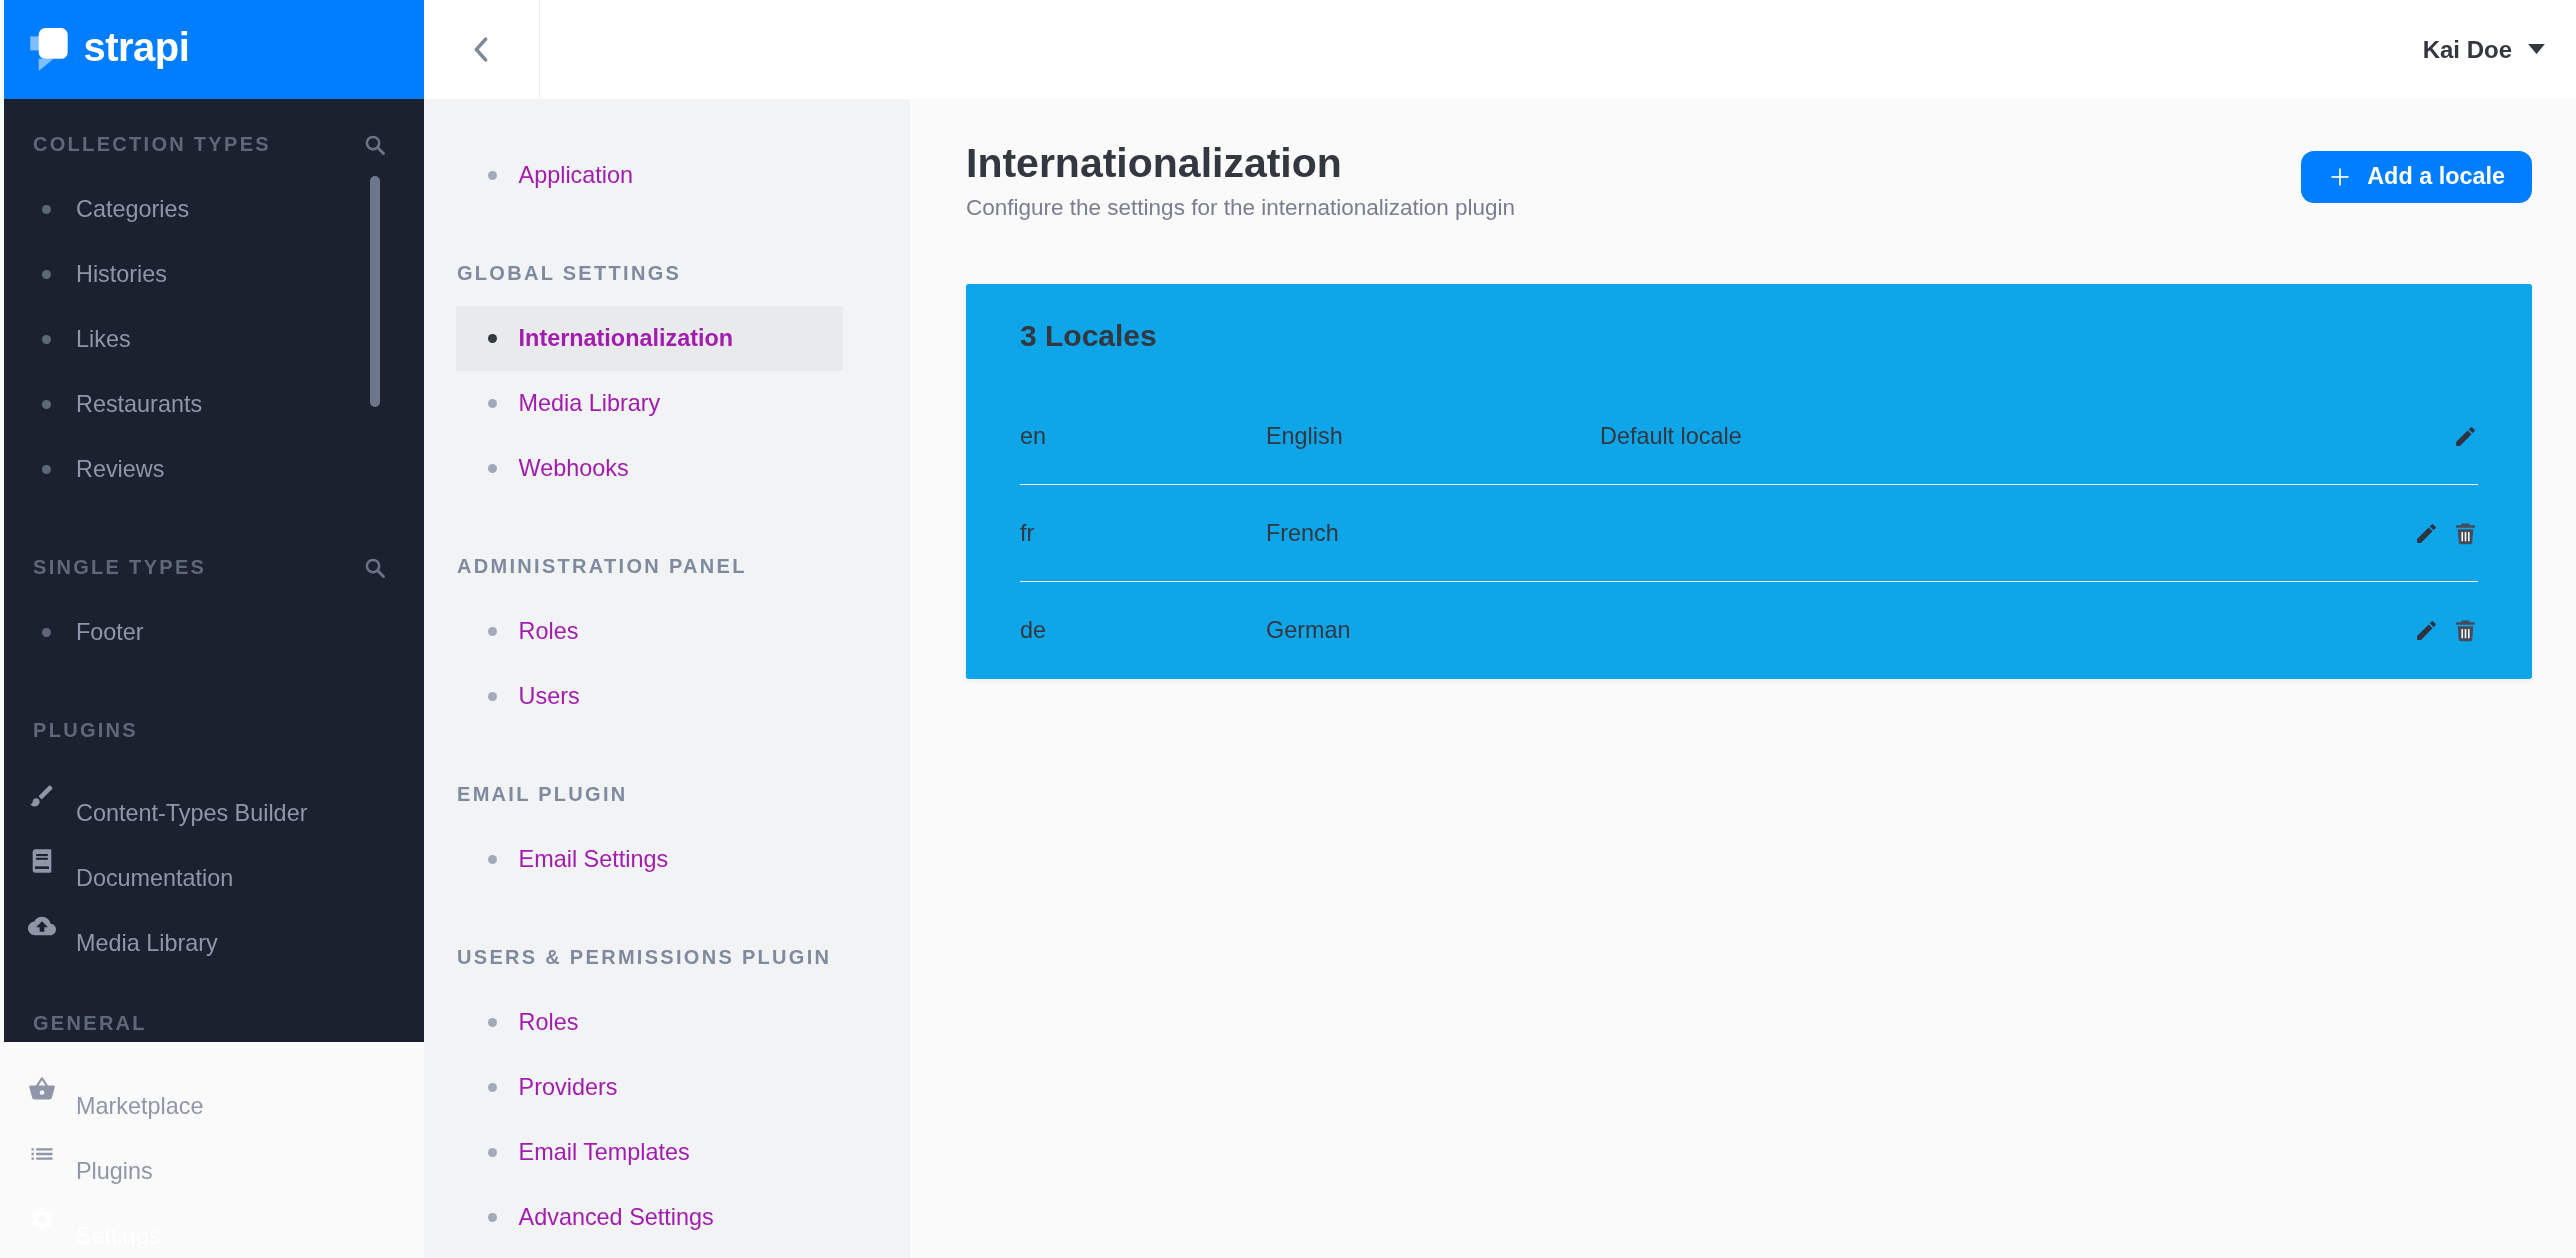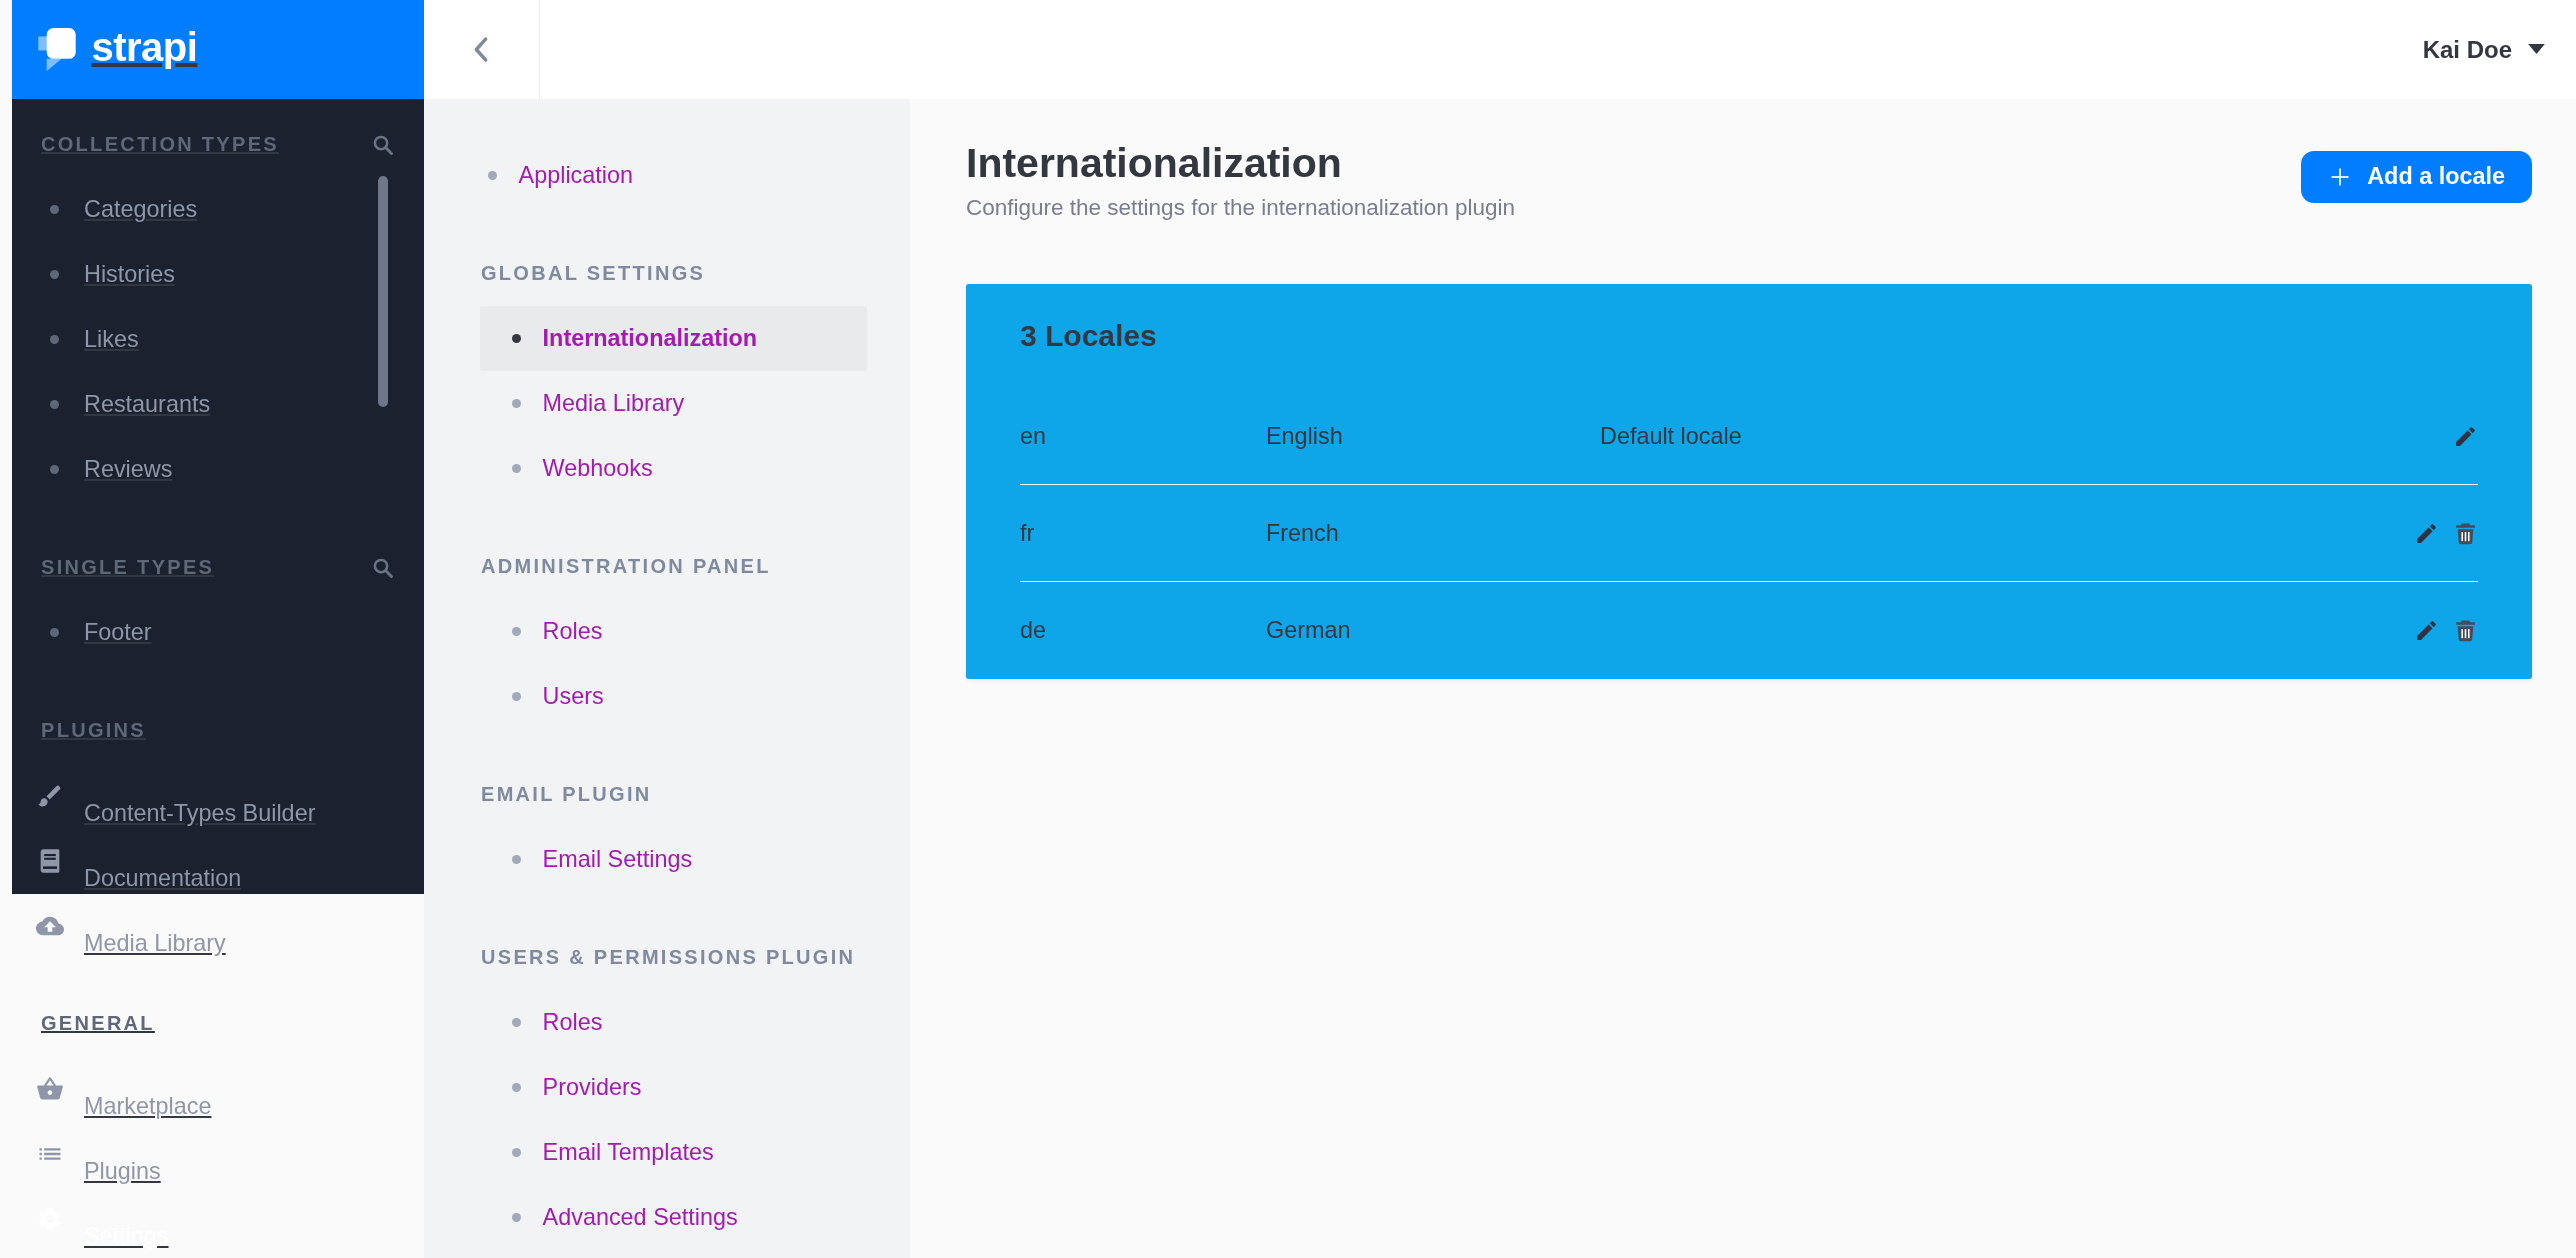--- a/index.html
+++ b/index.html
@@ -6,21 +6,21 @@
   html,body { width:2576px; height:1259px; overflow:hidden; }
   body {
     position:relative;
     font-family:"Liberation Sans", sans-serif;
     background:#FAFAFB;
     color:#333740;
   }
   .ic-box svg { display:block; width:100%; height:100%; }
 
   
-  #left-sidebar { position:absolute; left:12px; top:0; width:424px; height:894px; background:#1C2130;text-decoration:underline; }
+  #left-sidebar { position:absolute; left:4px; top:0; width:424px; height:1042px; background:#1C2130; }
   #logo-block { height:99px; background:#007EFF; display:flex; align-items:center; padding-left:25px; }
   .logo-mark { width:40px; height:43px; }
   .logo-text { color:#fff; font-size:40px; font-weight:bold; letter-spacing:-0.5px; margin-left:14.4px; margin-top:-3.6px; }
   #left-nav { padding-top:13.3px; position:relative; }
   .side-section + .side-section { margin-top:33px; }
   .l-header { height:65px; display:flex; align-items:center; justify-content:space-between; padding:0 42px 0 29px; }
   .l-header .hl { color:#5F6878; font-size:20px; font-weight:bold; letter-spacing:2.3px; }
   .hdr-search { width:23.4px; height:23.4px; color:#6A7385; cursor:pointer; }
   .l-item { height:65px; display:flex; align-items:center; color:#8E96A8; font-size:23.4px; cursor:pointer; }
   .l-item .bullet { width:9px; height:9px; border-radius:50%; background:#5C6878; margin-left:38px; flex:none; }
@@ -34,21 +34,21 @@
   #topbar { position:absolute; left:424px; top:0; width:2152px; height:99px; background:#FFFFFF;
             display:flex; align-items:center; box-shadow:0 0.9px 1.8px rgba(16,22,34,0.05); }
   #back-box { width:116px; height:99px; border-right:0.9px solid #EFEFF1; display:flex; align-items:center; justify-content:center; cursor:pointer; color:#808A9B; }
   .back { width:25px; height:29px; }
   #user-menu { margin-left:auto; display:flex; align-items:center; gap:16px; padding-right:31px; cursor:pointer; }
   #user-name { font-size:24px; font-weight:bold; color:#333740; }
   .caret { width:17px; height:11.7px; color:#333740; }
 
   
   #subnav { position:absolute; left:424px; top:99px; width:486px; height:1160px; background:#F2F3F4; padding-top:44px; }
-  .s-group + .s-group { margin-top:33px;margin-left:24px; }
+  .s-group + .s-group { margin-top:33px; }
   .s-header { height:65px; display:flex; align-items:center; padding-left:33px;
               color:#7F8A9F; font-size:20px; font-weight:bold; letter-spacing:2.3px; }
   .s-item { height:65px; margin-left:32px; width:387px; border-radius:2.7px; display:flex; align-items:center;
             padding-left:32px; font-size:23.4px; color:#a21caf; cursor:pointer; }
   .s-item .bullet { width:9px; height:9px; border-radius:50%; background:#A2A9BA; flex:none; }
   .s-item .lbl { margin-left:21.6px; }
   .s-item.active { background:#E9EAEB; font-weight:bold; }
   .s-item.active .bullet { background:#333740; }
 
   

